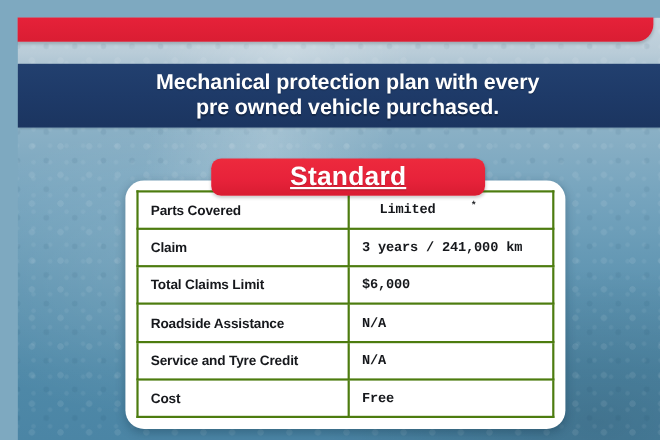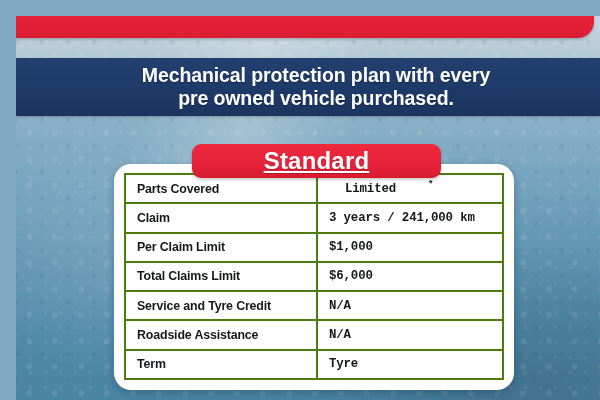--- a/index.html
+++ b/index.html
@@ -212,43 +212,39 @@
         <tr>
           <td class="cell-label">Parts Covered</td>
           <td class="cell-value"><span>Limited</span><span class="sup">*</span></td>
         </tr>
 
         <tr>
           <td class="cell-label">Claim</td>
           <td class="cell-value">3 years / 241,000 km</td>
         </tr>
 
-        <tr>
-          <td class="cell-label">Per Claim Limit</td>
-          <td class="cell-value">$1,000</td>
-        </tr>
 
         <tr>
           <td class="cell-label">Total Claims Limit</td>
           <td class="cell-value">$6,000</td>
         </tr>
 
         <tr>
+          <td class="cell-label">Roadside Assistance</td>
+          <td class="cell-value">N/A</td>
+        </tr>
+
+        <tr>
           <td class="cell-label">Service and Tyre Credit</td>
           <td class="cell-value">N/A</td>
         </tr>
 
         <tr>
-          <td class="cell-label">Roadside Assistance</td>
-          <td class="cell-value">N/A</td>
-        </tr>
-
-        <tr>
-          <td class="cell-label">Term</td>
-          <td class="cell-value">Tyre</td>
+          <td class="cell-label">Cost</td>
+          <td class="cell-value">Free</td>
         </tr>
 
       </tbody>
     </table>
   </div>
 
   <div class="plan-badge">
     <span class="plan-badge-label">Standard</span>
   </div>
 

